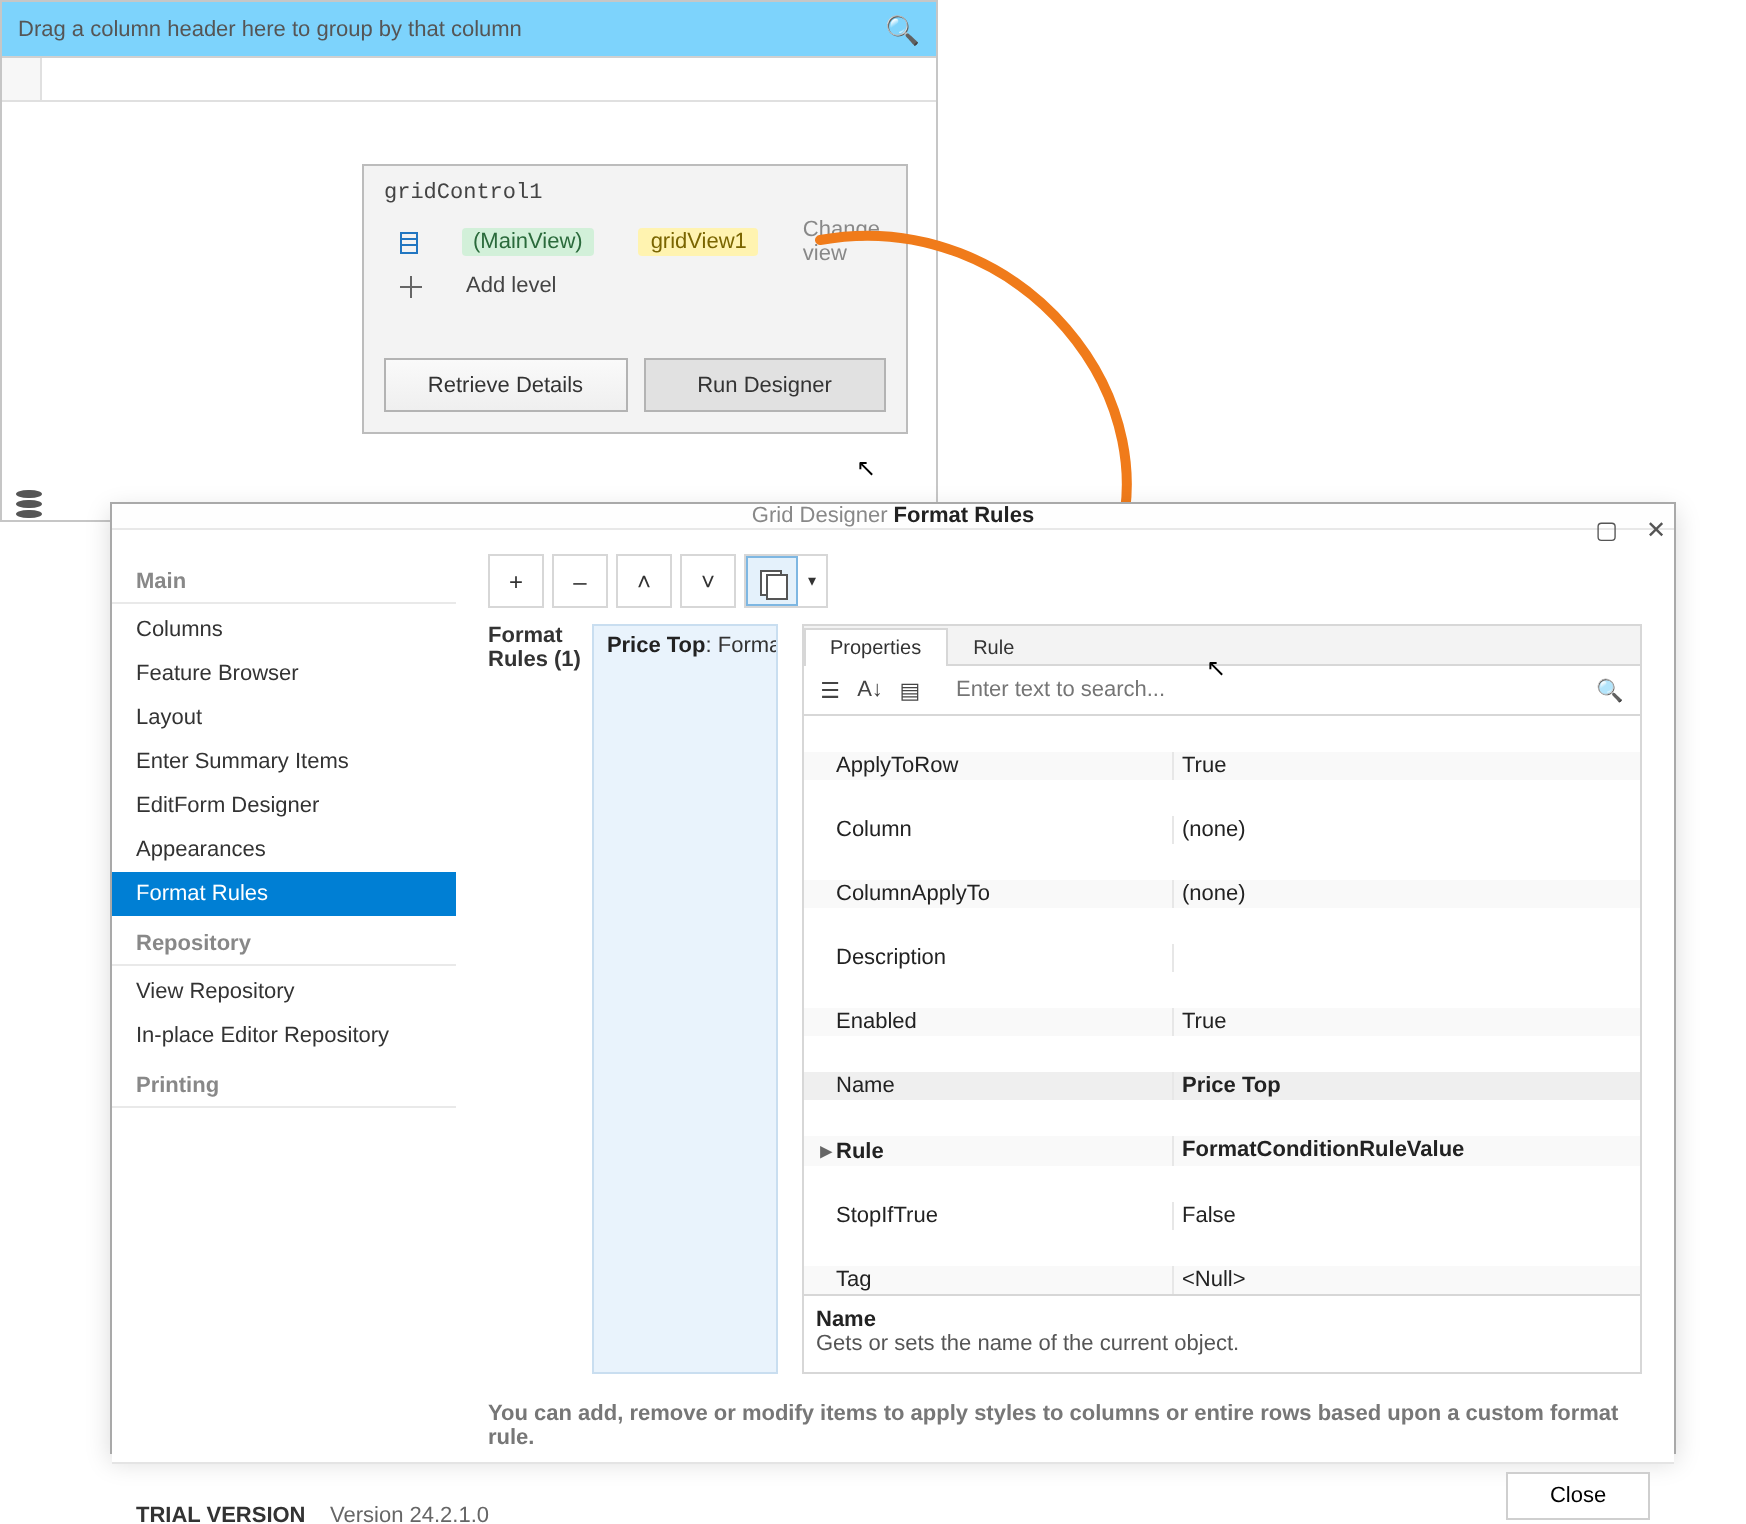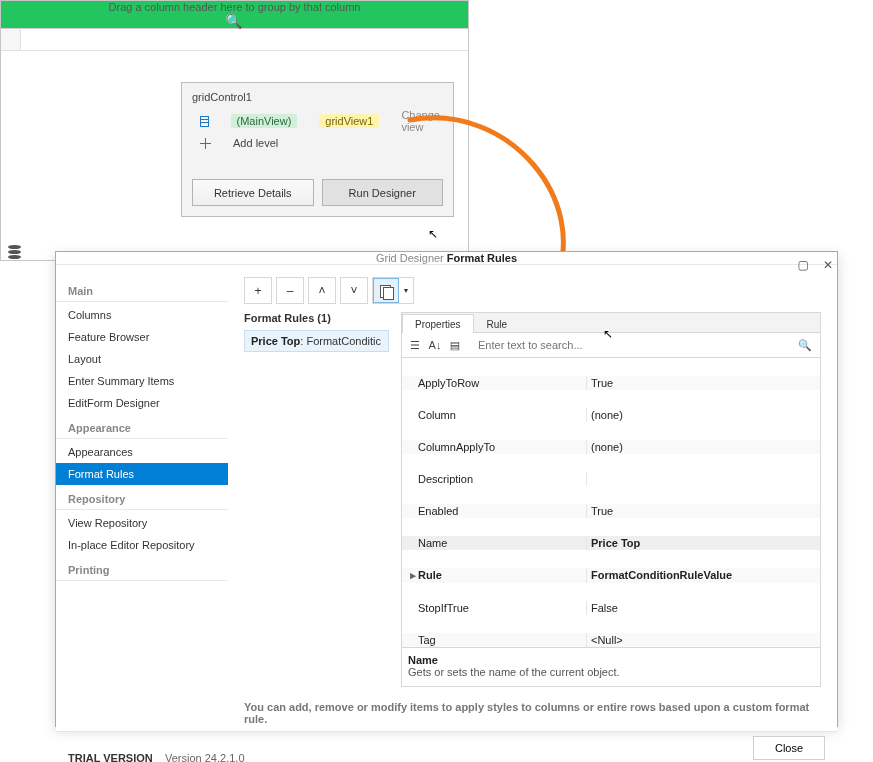--- a/index.html
+++ b/index.html
@@ -1,30 +1,30 @@
 <!DOCTYPE html>
 <html><head>
 <meta charset="utf-8">
 <style>
   * { box-sizing: border-box; margin: 0; padding: 0; }
   body { font-family: "Segoe UI", Tahoma, sans-serif; font-size: 11px; background: #fff; position: relative; width: 873px; height: 762px; overflow: hidden; }
 
   
   .bg-panel { position: absolute; left: 0; top: 0; width: 469px; height: 261px; border: 1px solid #c6c6c6; background: #fff; }
-  .bg-group-header { height: 28px; background: #22c55e; border-bottom: 1px solid #d0d0d0; display: flex; align-items: center; padding: 0 8px; color: #555; justify-content: space-between; flex-direction: column; }
+  .bg-group-header { height: 28px; background: #7dd3fc; border-bottom: 1px solid #d0d0d0; display: flex; align-items: center; padding: 0 8px; color: #555; justify-content: space-between; }
   .bg-group-header .search-icon { font-size: 14px; color: #555; }
   .bg-row-header { height: 22px; border-bottom: 1px solid #e0e0e0; display: flex; }
   .bg-row-header .corner { width: 20px; border-right: 1px solid #e0e0e0; background: #f7f7f7; }
 
   .db-icon { position: absolute; left: 8px; top: 245px; width: 14px; height: 14px; }
   .db-icon .stack { width: 13px; height: 4px; background: #555; border-radius: 6px/2px; margin-bottom: 1px; }
 
   
   .smart-popup { position: absolute; left: 181px; top: 82px; width: 273px; border: 1px solid #bcbcbc; background: #f3f3f3; padding: 8px 10px 10px 10px; }
-  .smart-title { color: #444; margin-bottom: 6px; }
+  .smart-title { color: #444; margin-bottom: 6px; font-family: Liberation Mono, monospace; }
   .smart-row { display: flex; align-items: center; gap: 22px; margin: 4px 0 4px 8px; color: #444; }
   .smart-pill { padding: 1px 6px; border-radius: 2px; }
   .pill-green { background: #d2f0d9; color: #2a6a3b; }
   .pill-yellow { background: #fff3b0; color: #7a6500; }
   .pill-link { color: #888; }
   .grid-icon { width: 13px; height: 11px; display: inline-block; position: relative; }
   .grid-icon::before { content:""; position:absolute; inset:0; border:1px solid #2176c1; }
   .grid-icon::after { content:""; position:absolute; left:0; right:0; top:3px; height:1px; background:#2176c1; box-shadow: 0 3px 0 #2176c1; }
   .plus-icon { width: 11px; height: 11px; position: relative; display:inline-block; }
   .plus-icon::before { content:""; position:absolute; left:5px; top:0; width:1px; height:11px; background:#666; }
@@ -57,21 +57,21 @@
   .tb { width: 26px; height: 25px; display:flex; align-items:center; justify-content:center; border-right:1px solid #d7d7d7; background:#fff; font-size:12px; color:#333; cursor:pointer; }
   .tb:last-child { border-right:none; }
   .tb.sel { background:#e4f1fb; border:1px solid #7eb7e2; }
   .tb .copy-icon { width:12px; height:12px; position:relative; display:inline-block; }
   .tb .copy-icon::before { content:""; position:absolute; width:9px; height:11px; border:1px solid #555; left:0; top:0; background:#fff; }
   .tb .copy-icon::after { content:""; position:absolute; width:9px; height:11px; border:1px solid #555; left:3px; top:2px; background:#fff; }
   .tb-dd { width: 14px; font-size:8px; }
   .cursor-tb { position:absolute; left: 375px; top:62px; font-size:12px; pointer-events:none; }
 
   .columns { flex:1; display:flex; gap: 12px; min-height: 0; }
-  .rules-list { width: 145px; display:flex; flex-direction:column; }
+  .rules-list { width: 145px; display:flex; }
   .rules-title { font-weight: 600; color:#333; padding-bottom: 6px; }
   .rule-item { border:1px solid #c9def0; background:#e9f3fc; padding: 4px 6px; color:#333; white-space:nowrap; overflow:hidden; }
   .rule-item b { color:#222; }
 
   .prop-panel { flex:1; border:1px solid #d7d7d7; display:flex; flex-direction:column; min-height: 0; }
   .tabs { display:flex; background:#f3f3f3; border-bottom:1px solid #d7d7d7; }
   .tab { padding: 4px 12px 3px 12px; color:#333; cursor:pointer; font-size:10px; border:1px solid transparent; border-bottom:none; position:relative; top:1px; }
   .tab.active { background:#fff; border-color:#d7d7d7; }
   .prop-toolbar { display:flex; align-items:center; gap:2px; border-bottom:1px solid #d7d7d7; padding:3px 4px; }
   .pt-btn { width: 18px; height: 18px; display:flex; align-items:center; justify-content:center; font-size:11px; color:#444; cursor:pointer; }
@@ -155,21 +155,20 @@
   <div class="body">
 
     <div class="sidebar">
       <div class="side-sec">Main</div>
       <div class="side-item">Columns</div>
       <div class="side-item">Feature Browser</div>
       <div class="side-item">Layout</div>
       <div class="side-item">Enter Summary Items</div>
       <div class="side-item">EditForm Designer</div>
 
-      <div class="side-sec">Appearance</div>
       <div class="side-item">Appearances</div>
       <div class="side-item selected">Format Rules</div>
 
       <div class="side-sec">Repository</div>
       <div class="side-item">View Repository</div>
       <div class="side-item">In-place Editor Repository</div>
 
       <div class="side-sec">Printing</div>
     </div>
 

